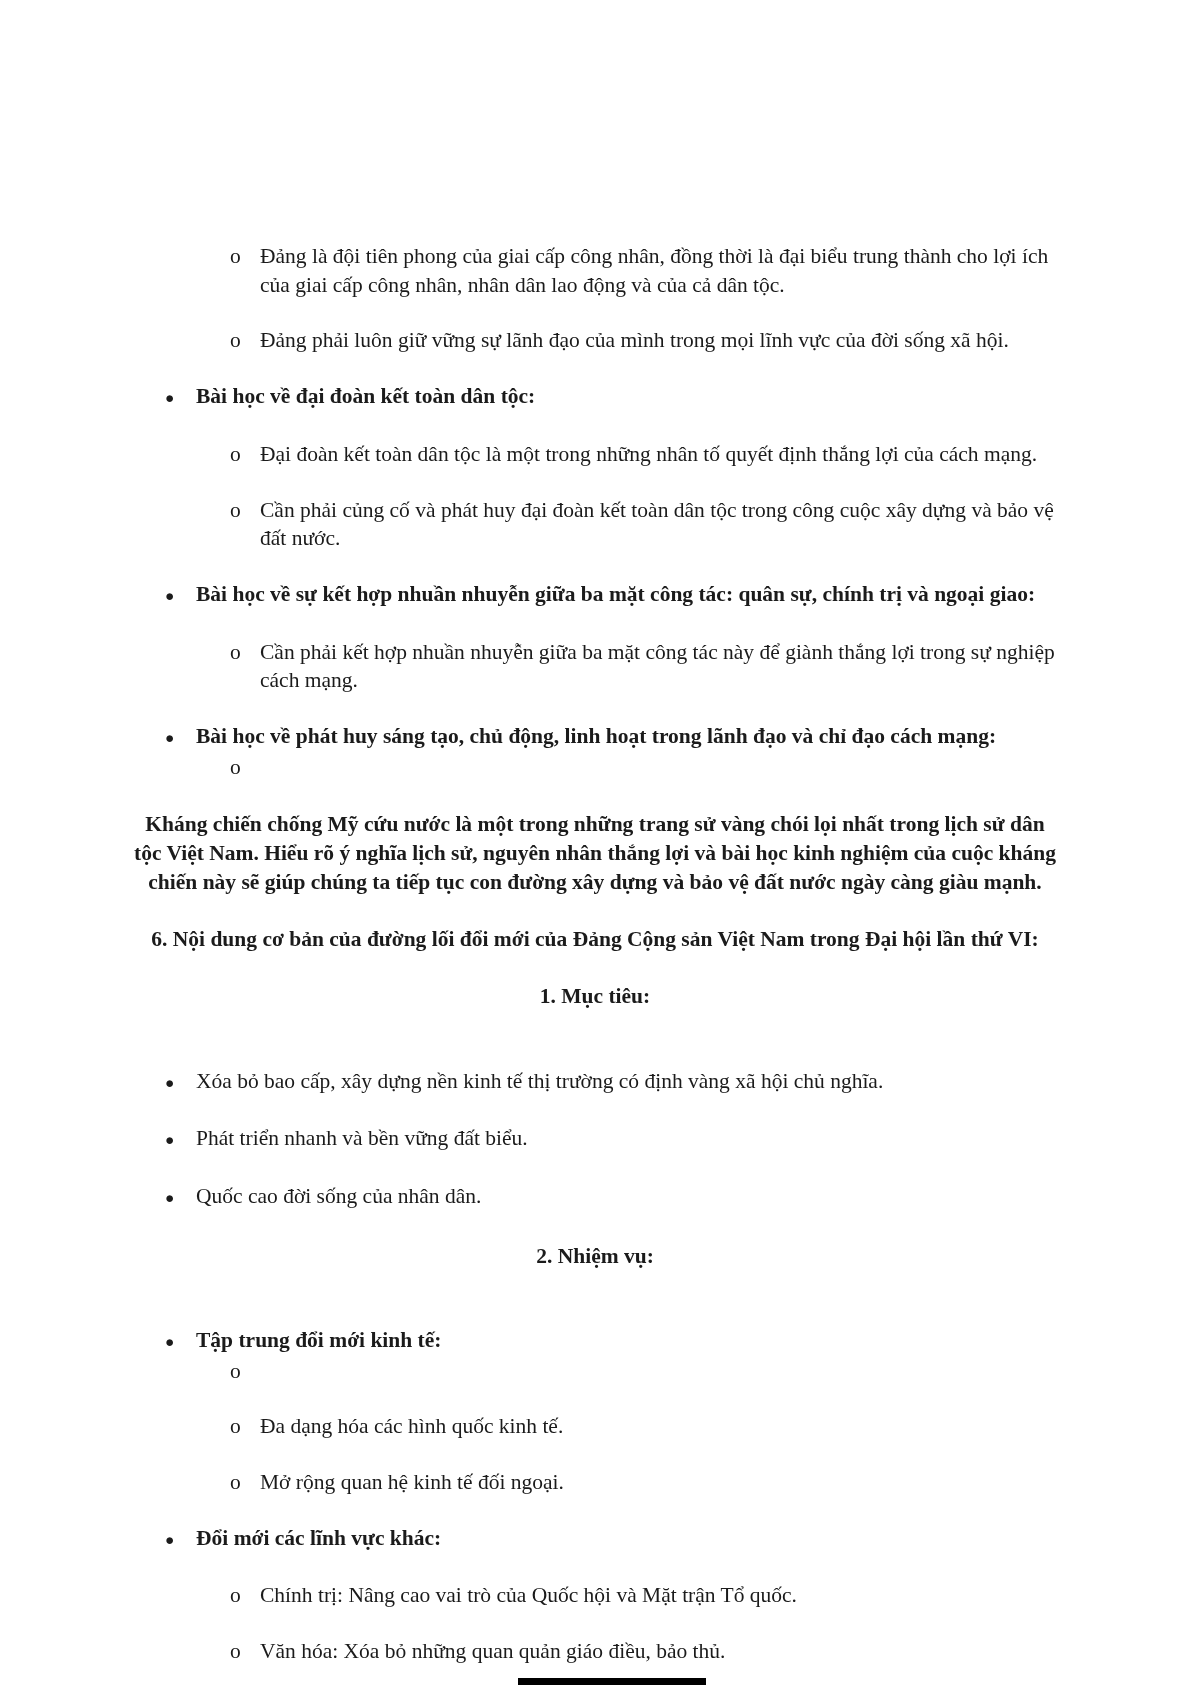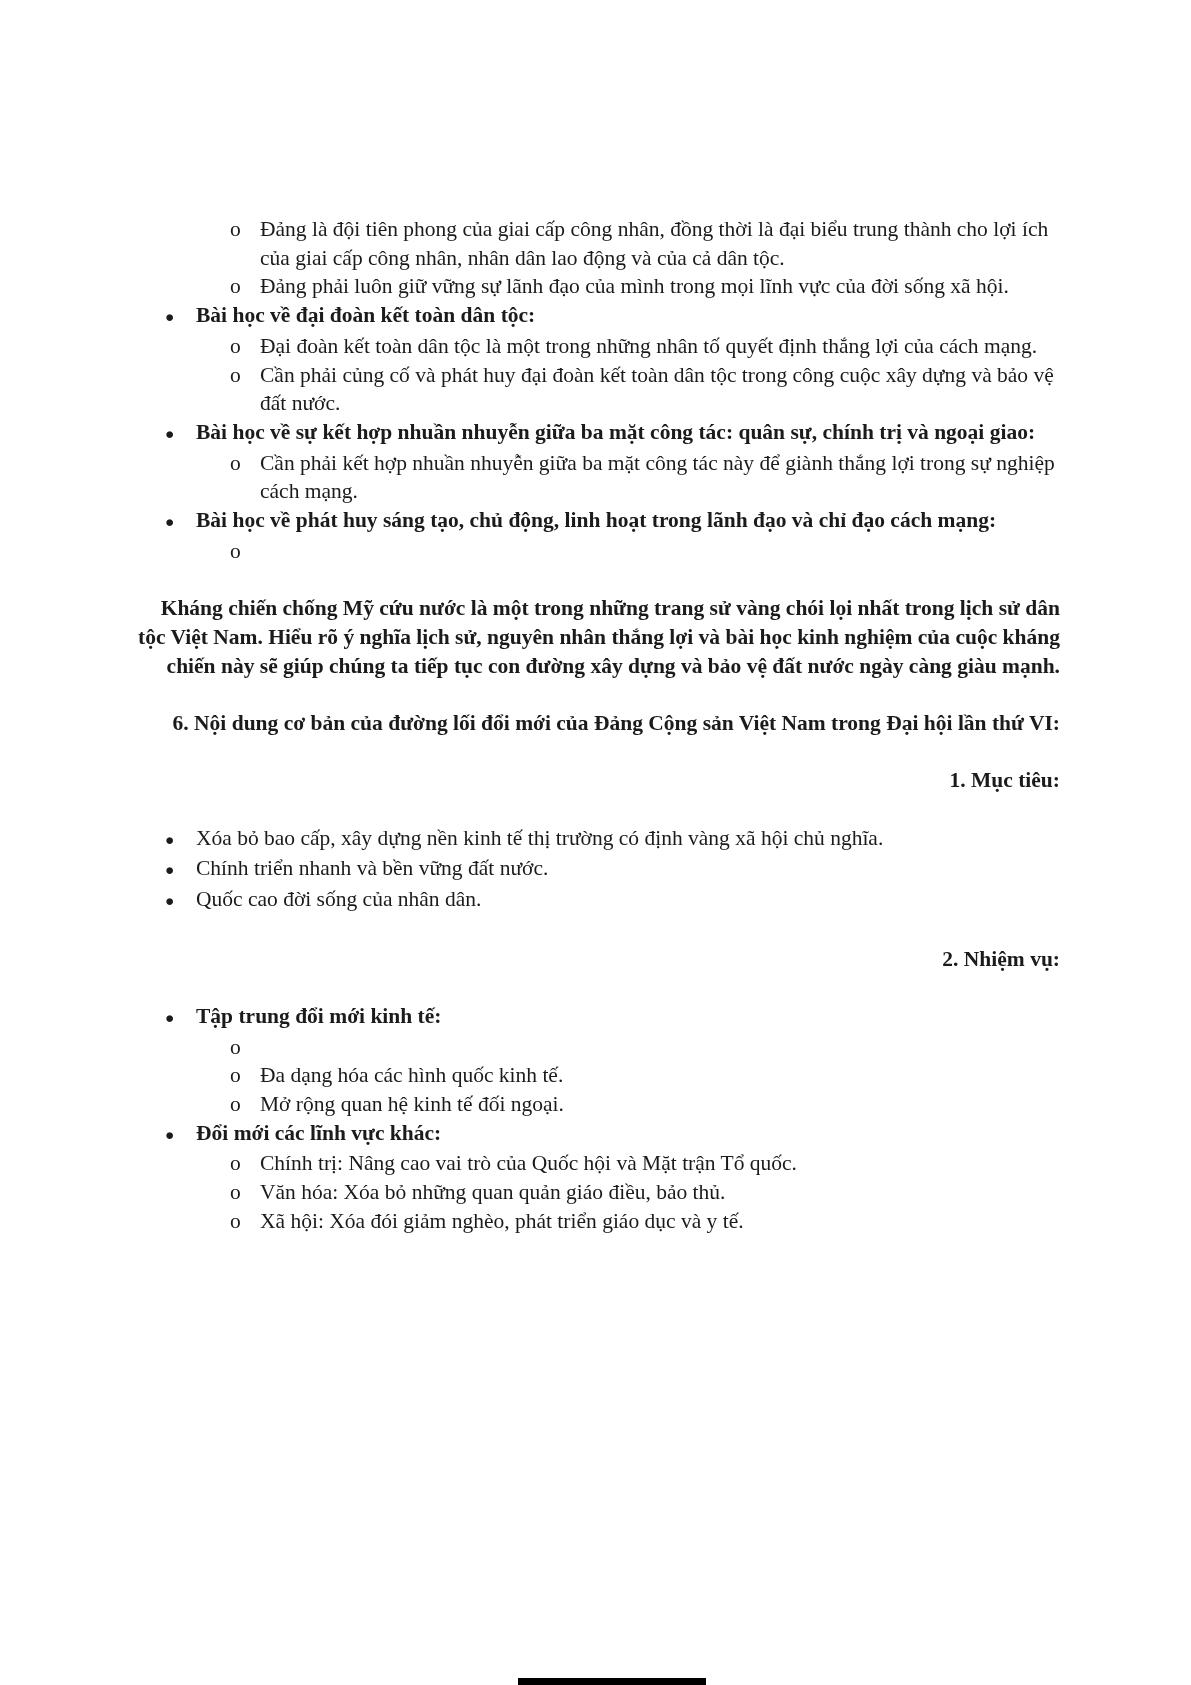--- a/index.html
+++ b/index.html
@@ -18,25 +18,25 @@
     left: 0;
     width: 1191px;
     min-height: 1685px;
     padding: 215px 131px 60px 130px;
     font-size: 21.5px;
     line-height: 28.7px;
     background: #ffffff;
   }
   .block { margin-bottom: 28.7px; }
   .bold { font-weight: bold; }
-  .paragraph, .heading { text-align: right; }
+  .paragraph, .heading { text-align: center; }
   .list { }
   .list-item { display: flex; align-items: baseline; }
   .list-item .marker { flex: 0 0 auto; }
-  .list-item .text { flex: 1 1 auto; }
+  .list-item .text { flex: 1 1 auto; margin-top: 27px; }
   .level1 { padding-left: 35px; }
   .level1 .marker { width: 31px; font-size: 0.72em; }
   .level2 { padding-left: 100px; }
   .level2 .marker { width: 30px; }
   .bottom-bar {
     position: absolute;
     left: 518px;
     top: 1678px;
     width: 188px;
     height: 7px;
@@ -87,21 +87,21 @@
     <div class="block paragraph bold">Kháng chiến chống Mỹ cứu nước là một trong những trang sử vàng chói lọi nhất trong lịch sử dân tộc Việt Nam. Hiểu rõ ý nghĩa lịch sử, nguyên nhân thắng lợi và bài học kinh nghiệm của cuộc kháng chiến này sẽ giúp chúng ta tiếp tục con đường xây dựng và bảo vệ đất nước ngày càng giàu mạnh.</div>
     <div class="block heading bold">6. Nội dung cơ bản của đường lối đổi mới của Đảng Cộng sản Việt Nam trong Đại hội lần thứ VI:</div>
     <div class="block heading bold">1. Mục tiêu:</div>
     <div class="block list">
       <div class="list-item level1">
         <span class="marker">●</span>
         <span class="text">Xóa bỏ bao cấp, xây dựng nền kinh tế thị trường có định vàng xã hội chủ nghĩa.</span>
       </div>
       <div class="list-item level1">
         <span class="marker">●</span>
-        <span class="text">Chính triển nhanh và bền vững đất nước.</span>
+        <span class="text">Phát triển nhanh và bền vững đất biểu.</span>
       </div>
       <div class="list-item level1">
         <span class="marker">●</span>
         <span class="text">Quốc cao đời sống của nhân dân.</span>
       </div>
     </div>
     <div class="block heading bold">2. Nhiệm vụ:</div>
     <div class="block list">
       <div class="list-item level1 bold">
         <span class="marker">●</span>

